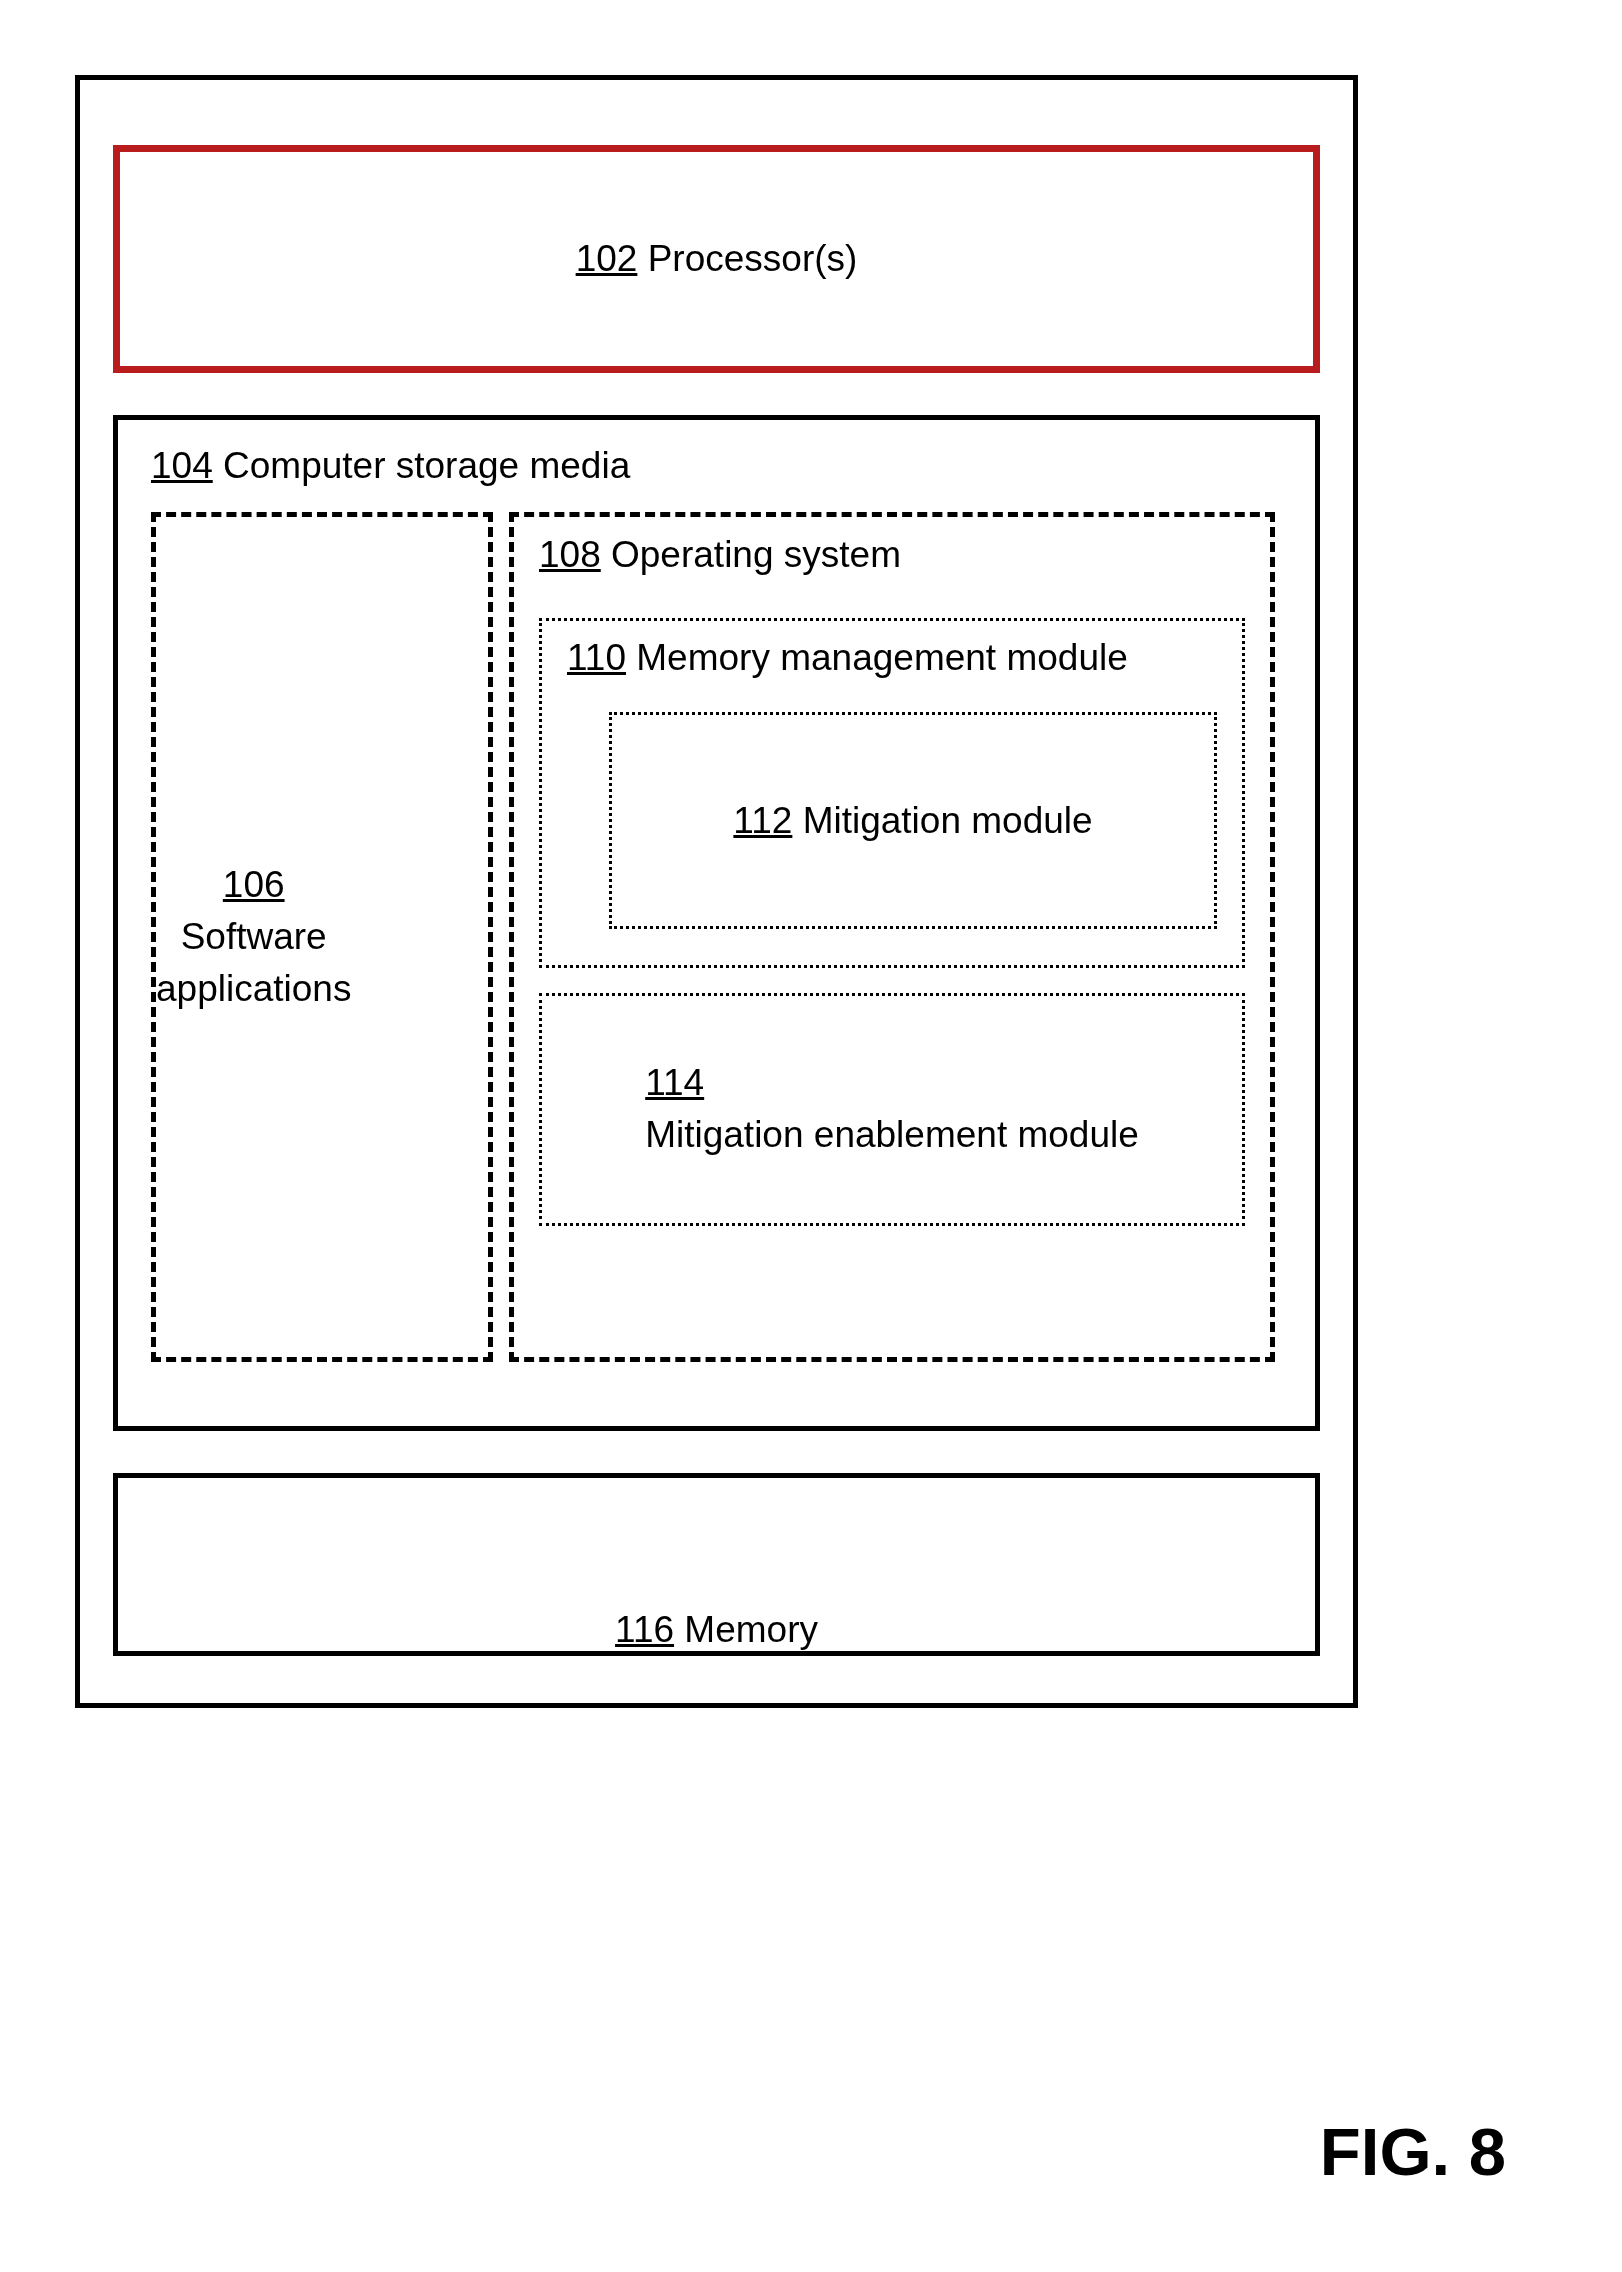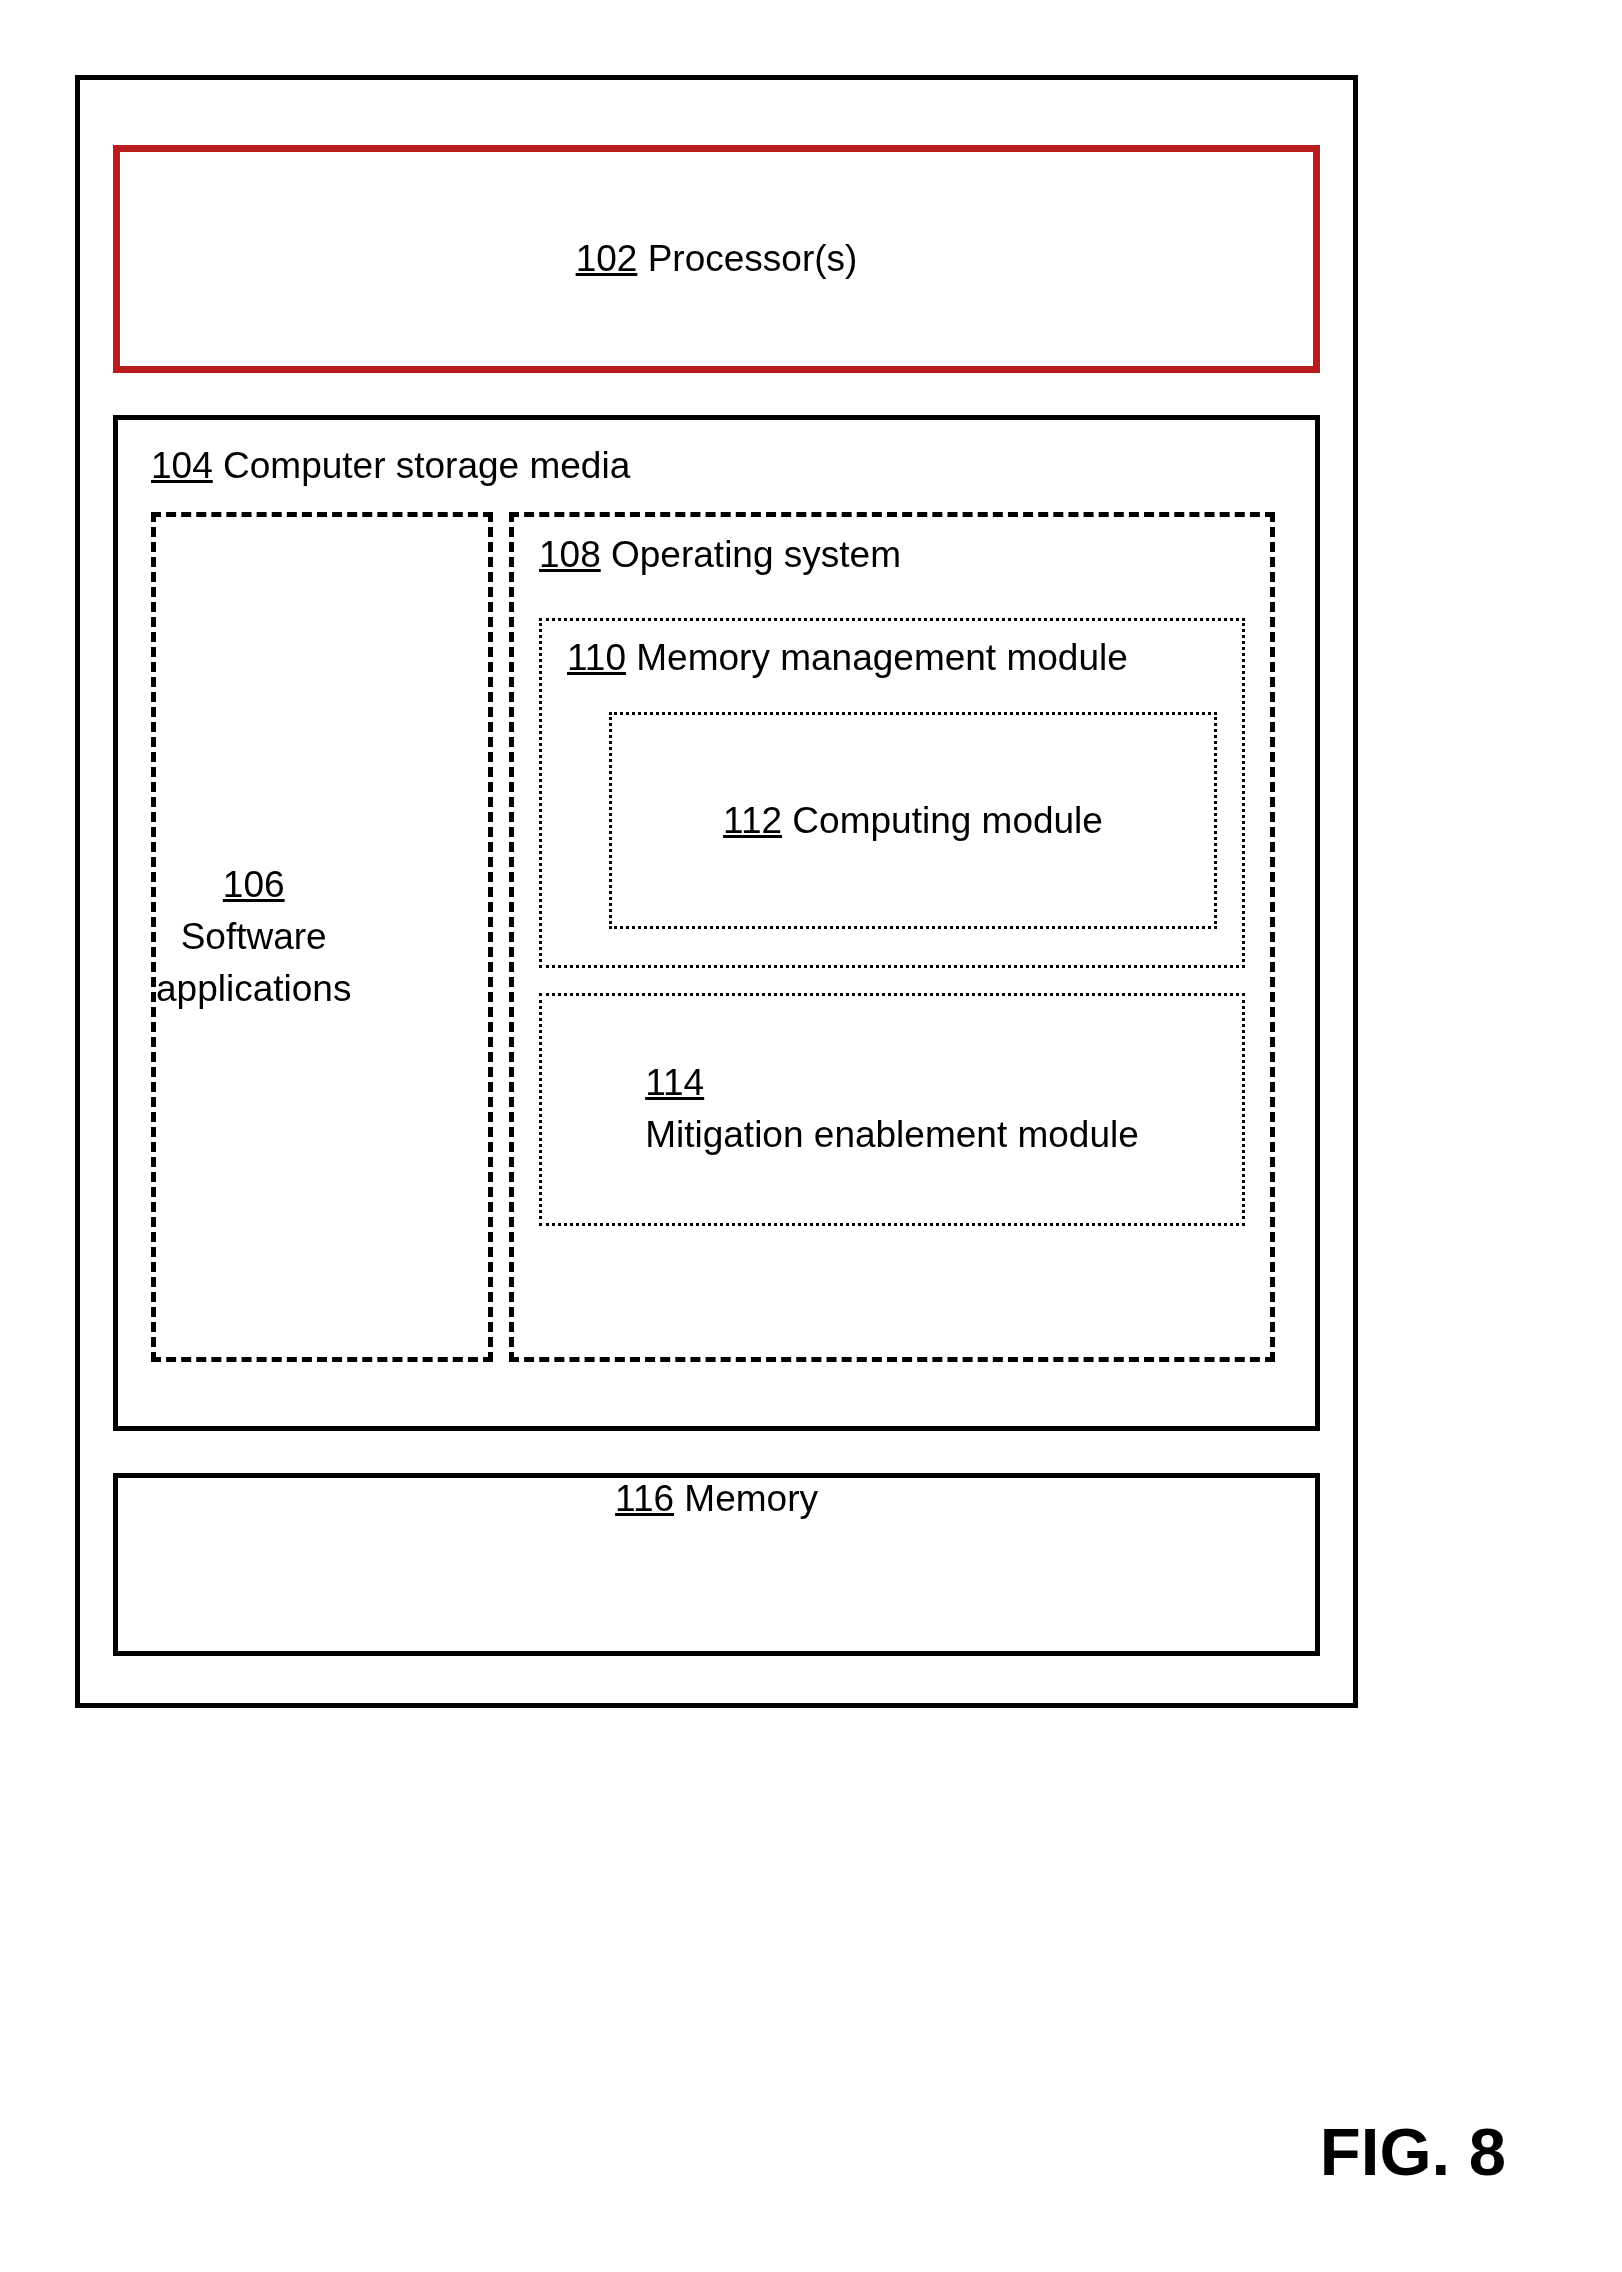--- a/index.html
+++ b/index.html
@@ -109,21 +109,21 @@
       justify-content: center;
       text-align: left;
       font-size: 37px;
       line-height: 1.4;
     }
     .memory-box {
       border: 5px solid #000;
       height: 183px;
       margin-top: 42px;
       display: flex;
-      align-items: flex-start;
+      align-items: flex-end;
       justify-content: center;
       font-size: 37px;
     }
     .fig-label {
       position: absolute;
       right: 117px;
       bottom: 83px;
       font-size: 67px;
       font-weight: bold;
       font-family: Arial, sans-serif;
@@ -163,21 +163,21 @@
         </div>
 
         <div class="mmm-box">
           <div class="mmm-title">
             <span class="ref-num">110</span>
             <span> Memory management module</span>
           </div>
           <div class="mitigation-box">
             <div>
               <span class="ref-num">112</span>
-              <span> Computing module</span>
+              <span> Mitigation module</span>
             </div>
           </div>
         </div>
 
         <div class="mem-box">
           <div>
             <div><span class="ref-num">114</span></div>
             <div>Mitigation enablement module</div>
           </div>
         </div>

